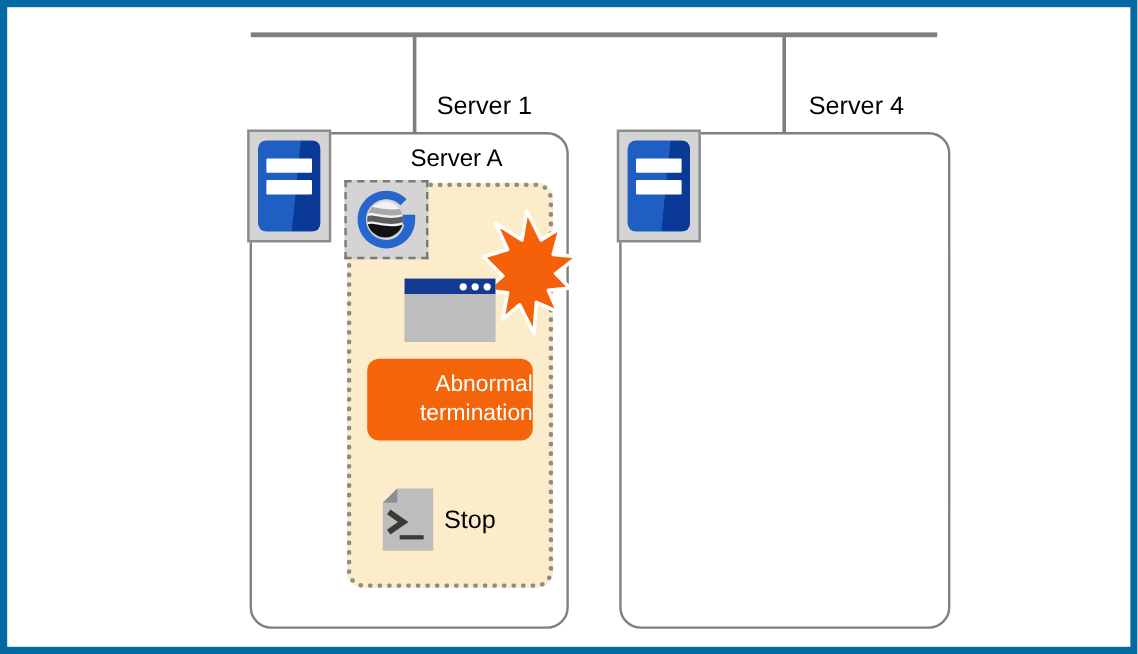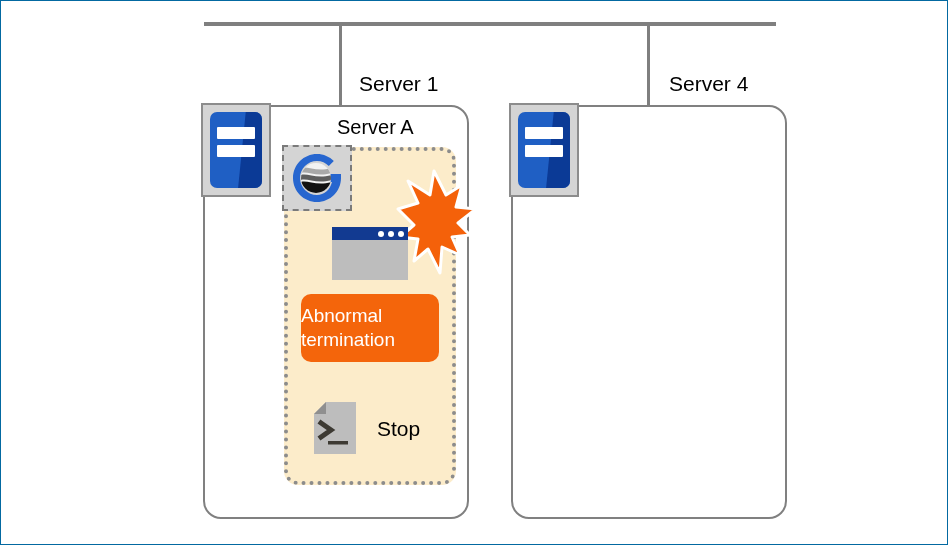--- a/index.html
+++ b/index.html
@@ -8,21 +8,21 @@
     background: #ffffff;
   }
   body {
     font-family: "Liberation Sans", sans-serif;
   }
   #canvas {
     position: relative;
     width: 948px;
     height: 545px;
     background: #ffffff;
-    border: 1px solid #0369a1;
+    border: 6px solid #0369a1;
     box-sizing: border-box;
     overflow: hidden;
   }
 
   
   .bus-line {
     position: absolute;
     background: #7f7f7f;
   }
   .bus-horizontal {
@@ -181,36 +181,36 @@
   #abnormal-button {
     position: absolute;
     left: 300px;
     top: 293px;
     width: 138px;
     height: 68px;
     background: #f4650b;
     border-radius: 10px;
     display: flex;
     flex-direction: column;
-    align-items: flex-start;
+    align-items: flex-end;
     justify-content: center;
     color: #ffffff;
     font-size: 19px;
     line-height: 1.28;
     text-align: center;
   }
 
   
   #stop-row {
     position: absolute;
     left: 312px;
     top: 400px;
     display: flex;
     align-items: center;
-    gap: 20px;
+    gap: 8px;
   }
   #script-icon { width: 44px; height: 54px; display: block; }
   #stop-label {
     font-size: 21px;
     color: #000000;
     line-height: 1;
     white-space: nowrap;
   }
 </style>
 </head>

